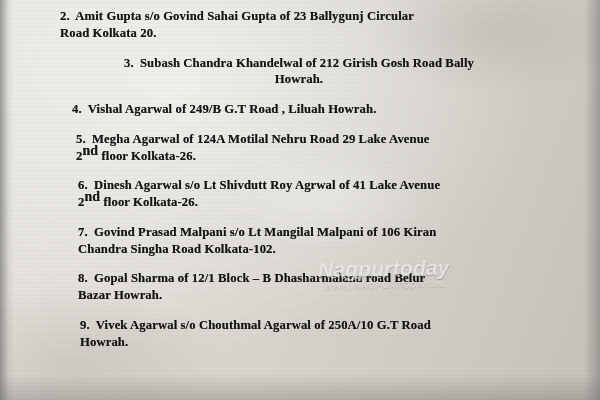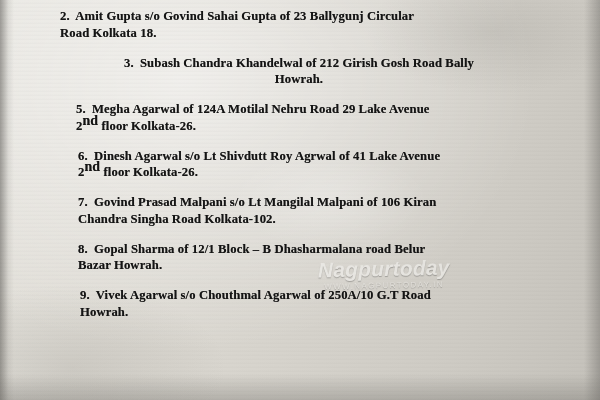--- a/index.html
+++ b/index.html
@@ -152,29 +152,33 @@
 
   <div class="edge-left"></div>
   <div class="edge-right"></div>
   <div class="edge-bottom"></div>
 
   <div id="doc-body">
 
     <p class="entry indent-1">
       <span class="num">2.</span>
       <span class="txt">Amit Gupta s/o Govind Sahai Gupta of 23 Ballygunj Circular</span>
-      <span class="line2">Road Kolkata 18.</span>
+      <span class="line2">Road Kolkata 20.</span>
     </p>
 
     <p class="entry indent-2">
       <span class="num">3.</span>
       <span class="txt">Subash Chandra Khandelwal of 212 Girish Gosh Road Bally</span>
       <span class="line2">Howrah.</span>
     </p>
 
+    <p class="entry indent-3">
+      <span class="num">4.</span>
+      <span class="txt">Vishal Agarwal of 249/B G.T Road , Liluah Howrah.</span>
+    </p>
 
     <p class="entry indent-4">
       <span class="num">5.</span>
       <span class="txt">Megha Agarwal of 124A Motilal Nehru Road 29 Lake Avenue</span>
       <span class="line2"><span>2</span><sup class="ord">nd</sup><span> floor Kolkata-26.</span></span>
     </p>
 
     <p class="entry indent-5">
       <span class="num">6.</span>
       <span class="txt">Dinesh Agarwal s/o Lt Shivdutt Roy Agrwal of 41 Lake Avenue</span>

